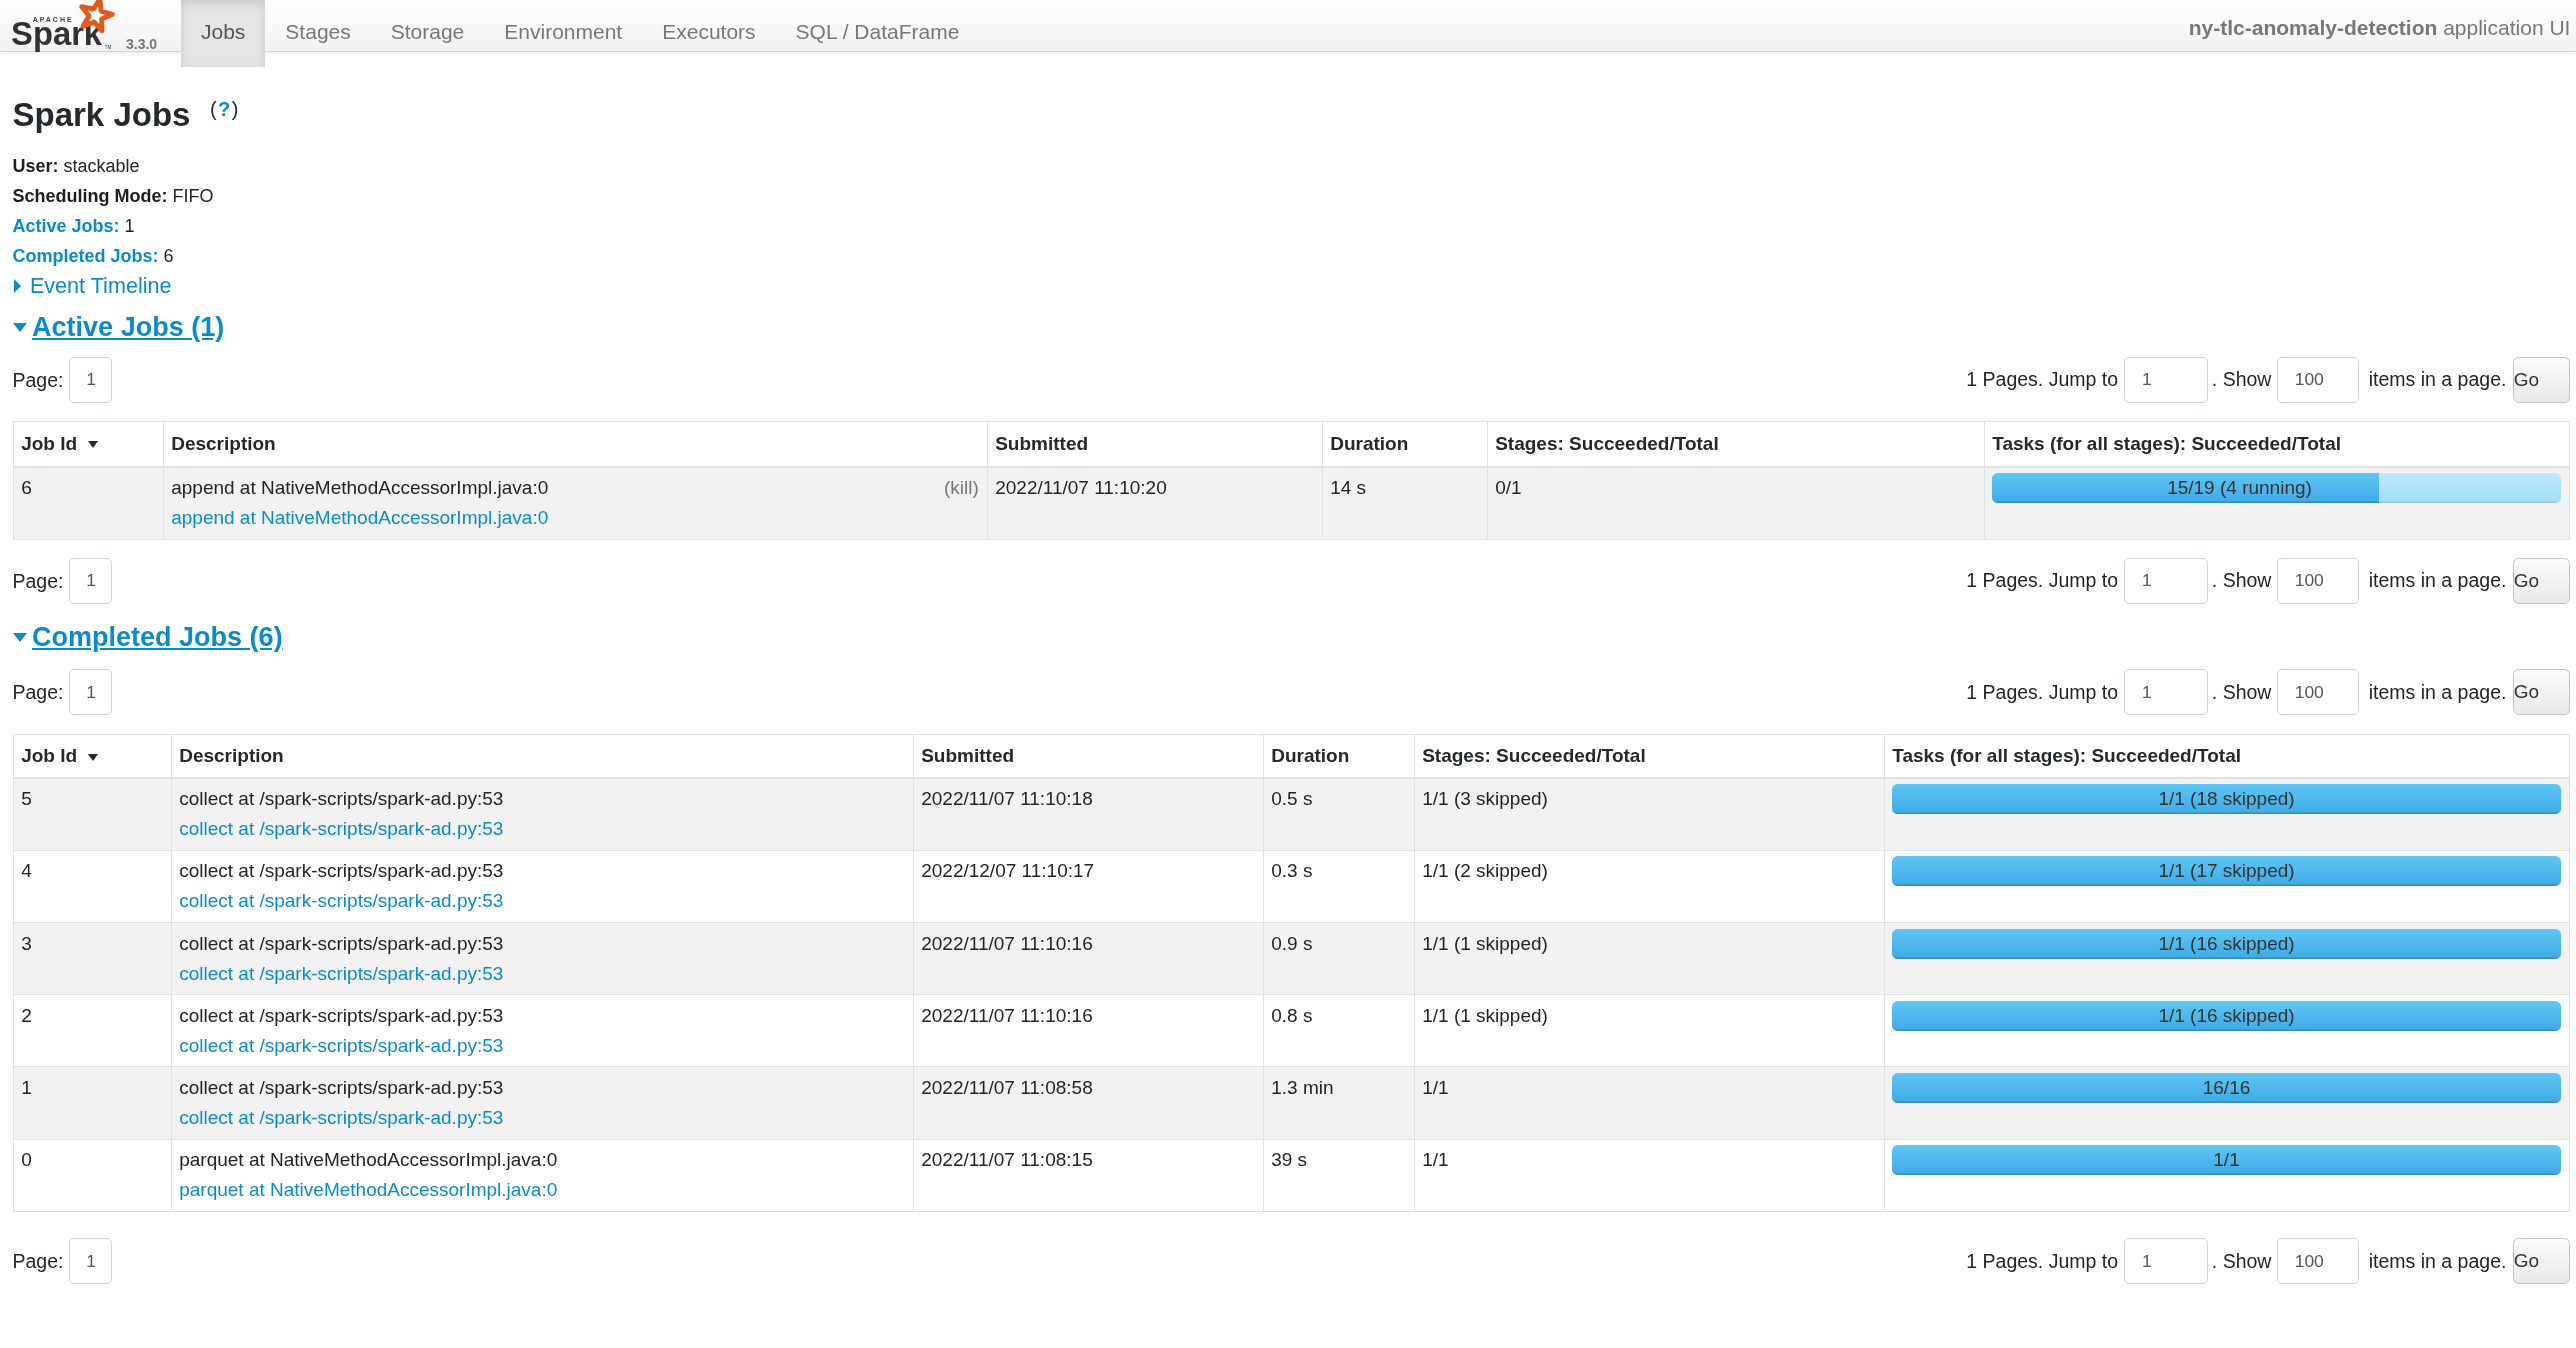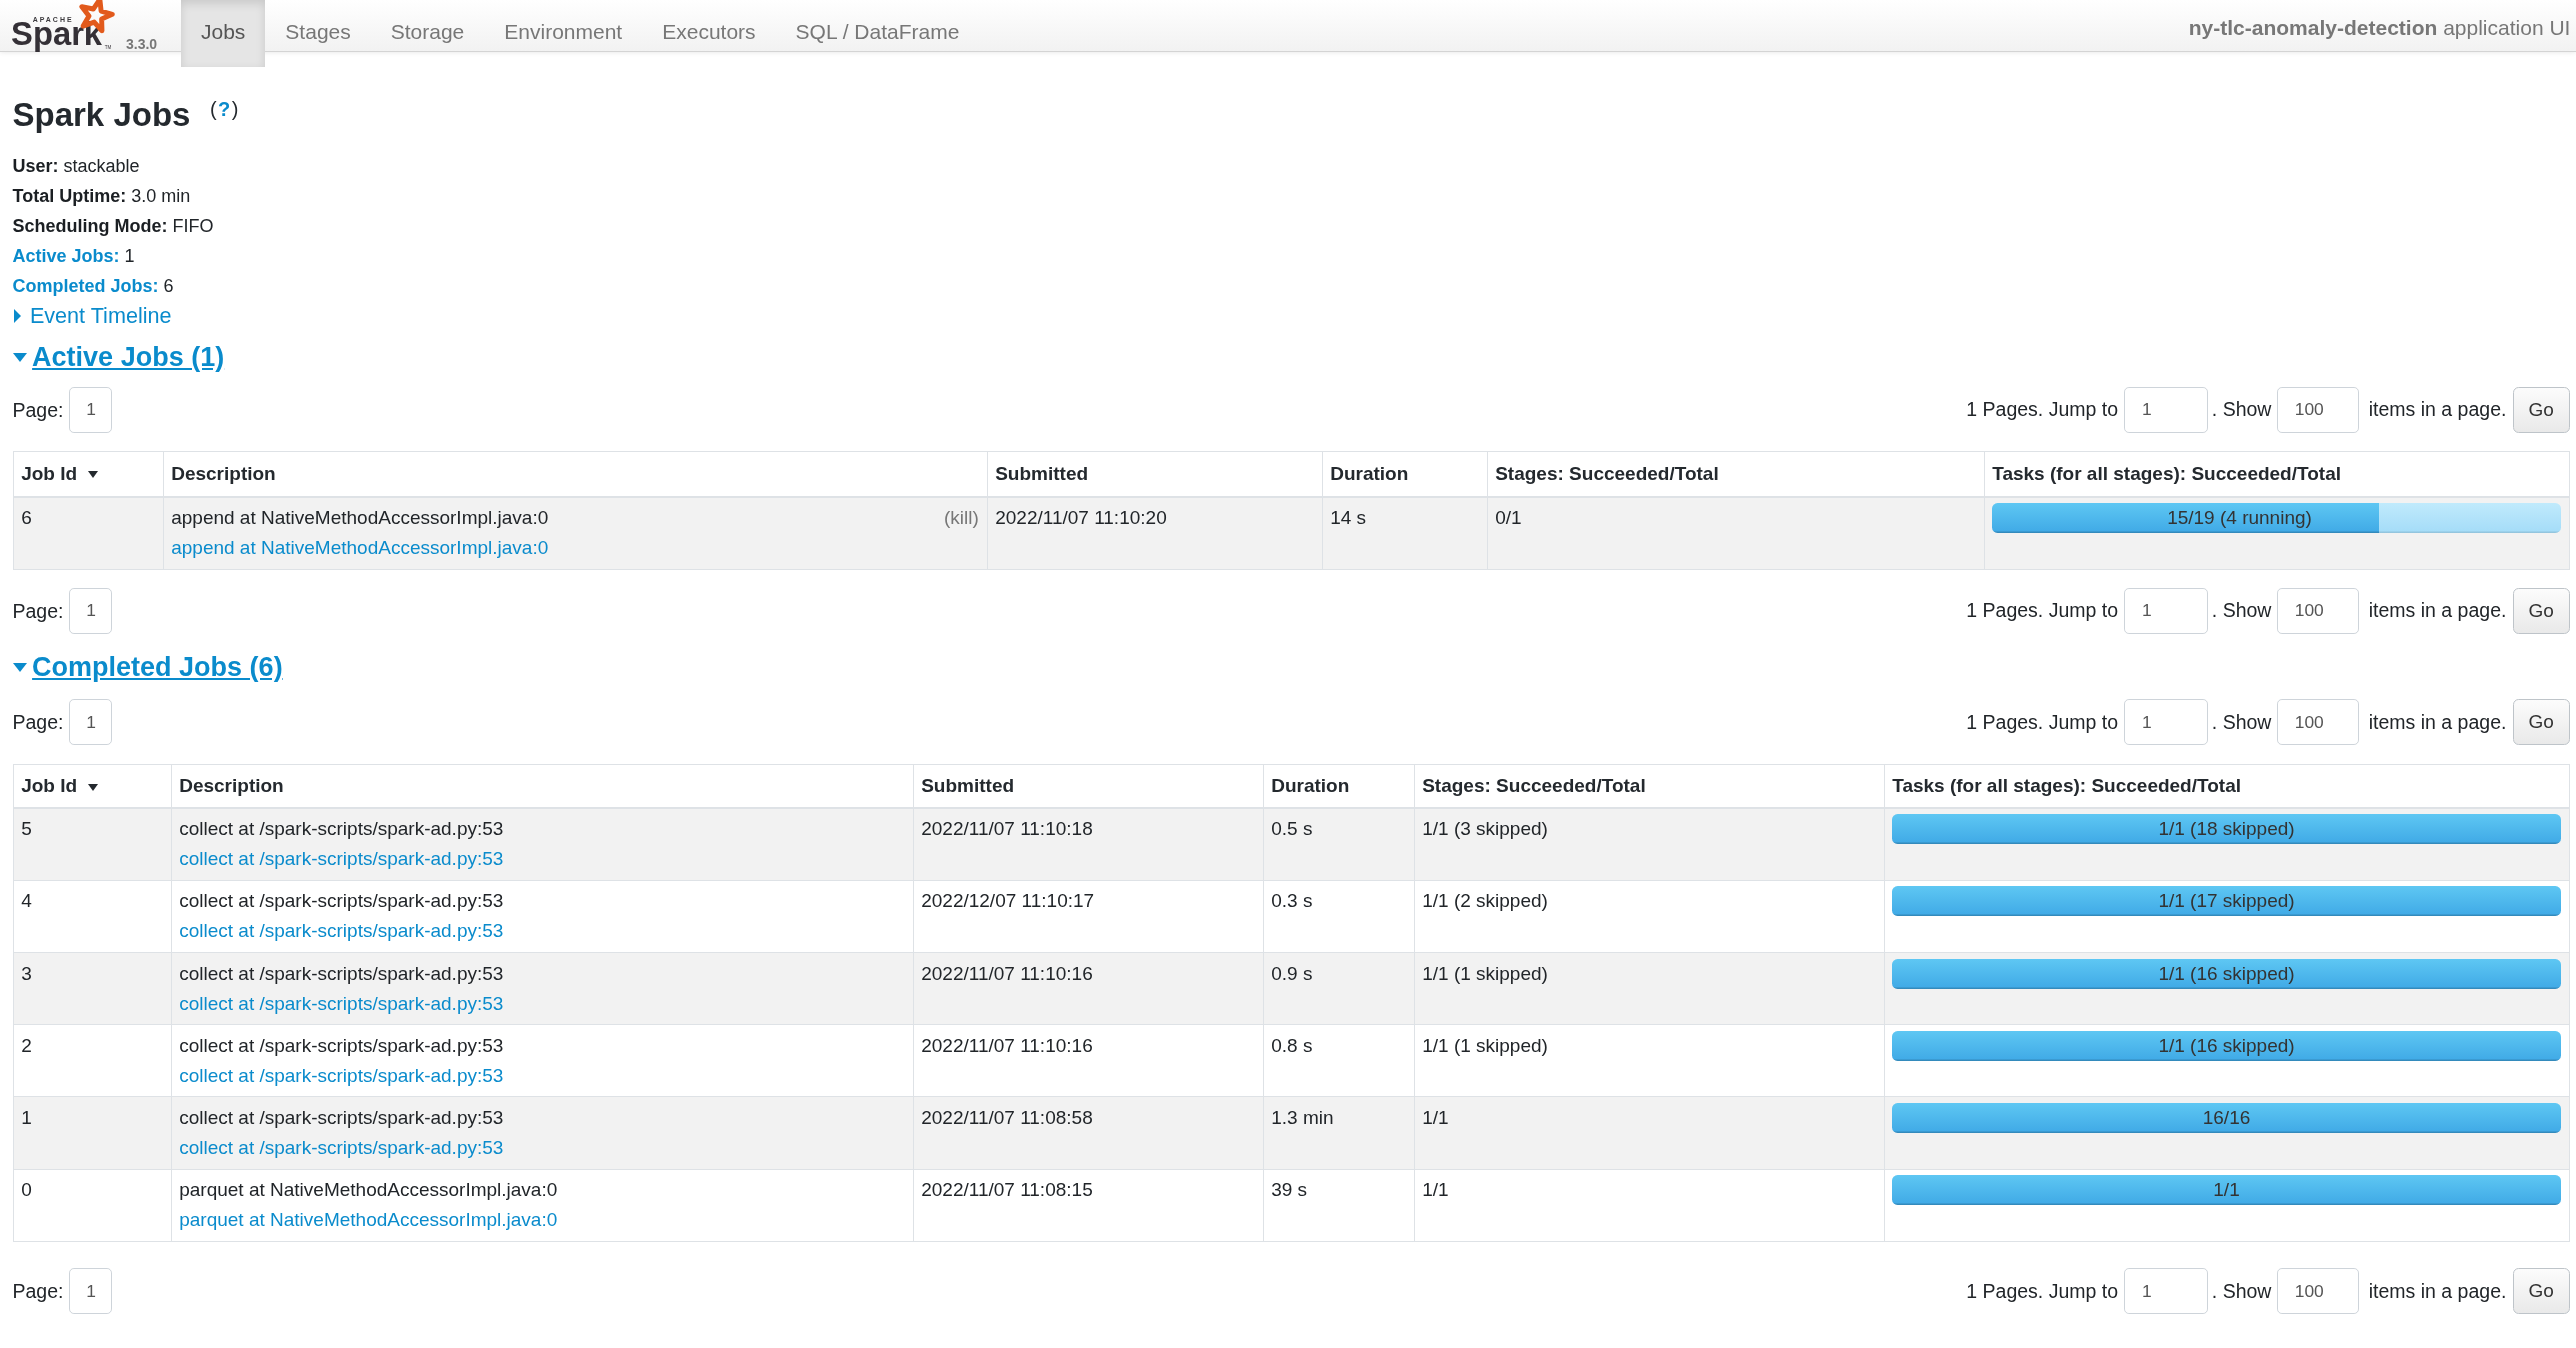--- a/index.html
+++ b/index.html
@@ -44,21 +44,21 @@
 .pager { position:relative; height:46px; font-size:19.5px; color:#212529; }
 .pager .plabel { position:absolute; left:0; top:0; line-height:46px; }
 .pager input { height:46px; border:1.4px solid #ced4da; border-radius:4.9px; font-size:17.4px;
   font-family:"Liberation Sans",sans-serif; color:#555; padding:0 0 0 16.7px; background:#fff; outline:none; }
 .pager .pfirst { position:absolute; left:56px; top:0; width:43px; }
 .pright { position:absolute; right:0; top:0; height:46px; display:flex; align-items:center; }
 .pright .jump { width:84px; margin:0 3.5px 0 6.3px; }
 .pright .show { width:82px; margin:0 9.7px 0 5.6px; }
 .gobtn { display:inline-block; width:57px; height:46px; margin-left:6.3px; flex:none;
   background:linear-gradient(#fcfcfc,#e9e9e9); border:1.4px solid #bec4c9; border-radius:5.6px;
-  text-align:center; line-height:43px; font-size:19px; color:#333; }
+  line-height:43px; font-size:19px; color:#333; }
 #pager1 { margin-top:12.5px; }
 #pager2 { margin-top:18px; }
 #pager3 { margin-top:15.3px; }
 #pager4 { margin-top:26.4px; }
 
 
 table.jt { border-collapse:collapse; table-layout:fixed; width:2557px; font-size:19px; }
 .jt th, .jt td { border:1.4px solid #dee2e6; padding:5.6px 7.7px; line-height:30px;
   vertical-align:top; text-align:left; overflow:hidden; }
 .jt thead th { padding-top:7px; padding-bottom:7px; border-bottom-width:2.1px; font-weight:bold; color:#24292e; }
@@ -92,21 +92,20 @@
   </div>
   <div class="version">3.3.0</div>
   <div class="navtabs"><span class="item active">Jobs</span><span class="item">Stages</span><span class="item">Storage</span><span class="item">Environment</span><span class="item">Executors</span><span class="item">SQL / DataFrame</span></div>
   <div class="appname"><b>ny-tlc-anomaly-detection</b> application UI</div>
 </div>
 
 <div class="content">
   <h3 class="title">Spark Jobs <span class="q">(<a>?</a>)</span></h3>
   <ul class="joblist">
     <li><strong>User:</strong> stackable</li>
-    <li><strong>Total Uptime:</strong> 3.0 min</li>
     <li><strong>Scheduling Mode:</strong> FIFO</li>
     <li><a><strong>Active Jobs:</strong></a> 1</li>
     <li><a><strong>Completed Jobs:</strong></a> 6</li>
   </ul>
 
   <div class="evtline"><span class="arrow-right"></span><a>Event Timeline</a></div>
 
   <h4 class="sect" id="sect1"><span class="arrow-down"></span>Active Jobs (1)</h4>
 
   <div class="pager" id="pager1">

